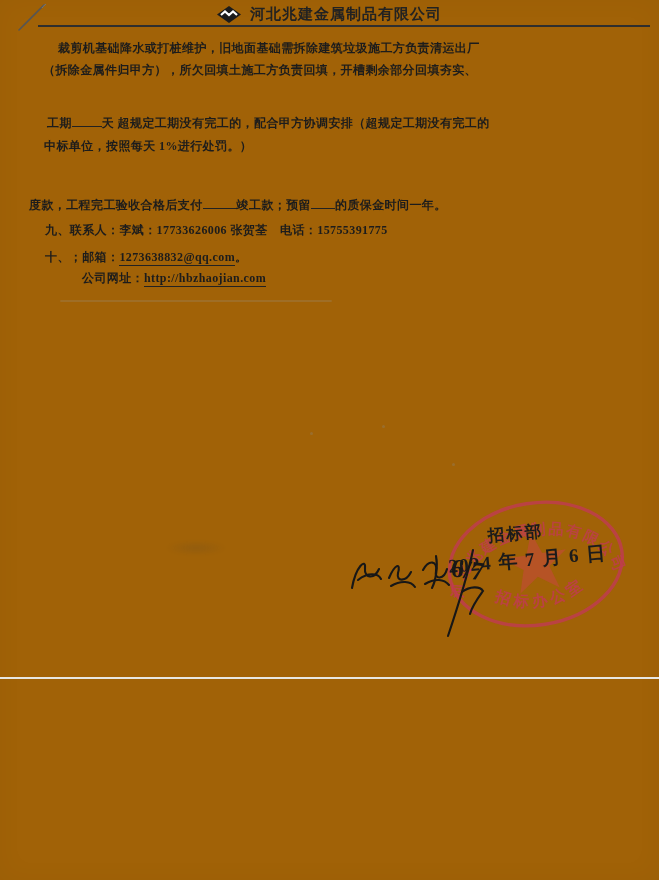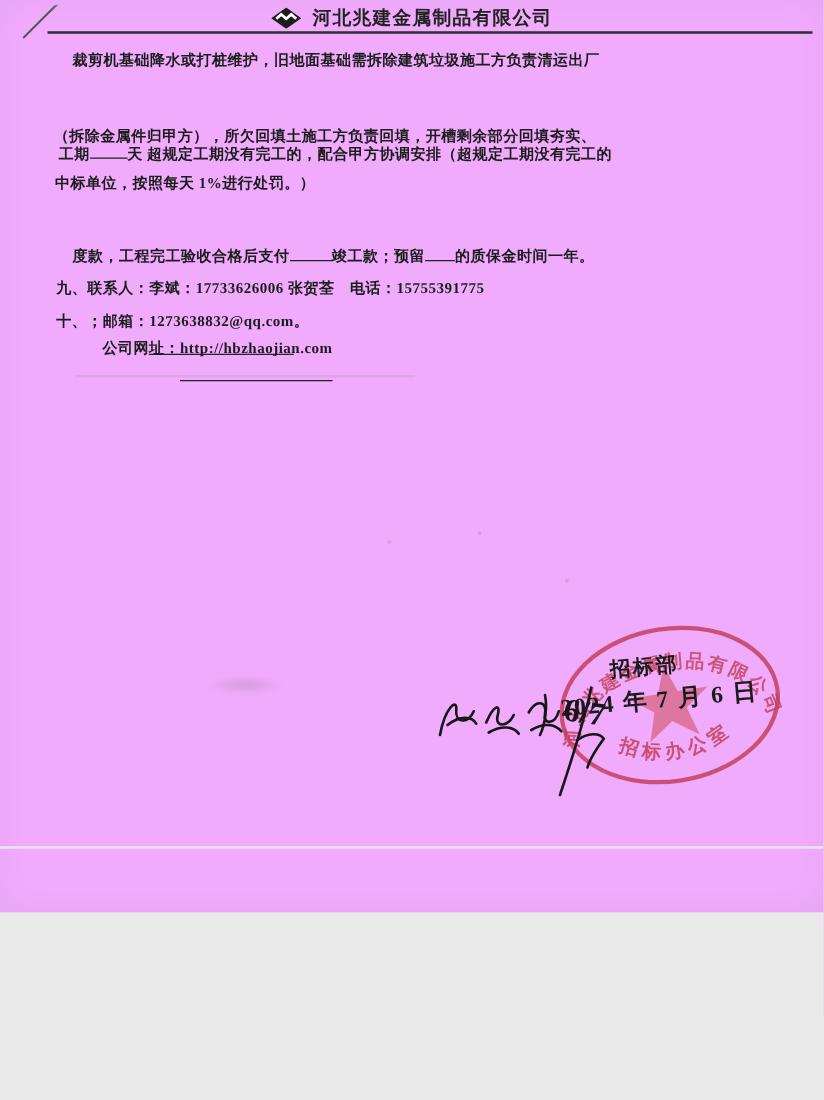--- a/index.html
+++ b/index.html
@@ -1,36 +1,36 @@
 <!DOCTYPE html>
 <html><head>
 <meta charset="utf-8">
 <style>
   html,body{margin:0;padding:0;background:#e9e9e9;}
   .page{
     position:relative;
-    width:659px;height:730px;
+    width:659px;height:880px;
     margin:0 auto;
-    background:#f0abfc;
+    background:#a16207;
     overflow:hidden;
     font-family:"Liberation Serif","DejaVu Serif",serif;
     color:#1e1e1e;
     box-shadow:inset 0 0 28px rgba(0,0,0,0.035);
   }
   .abs{position:absolute;}
   
   .header{left:0;top:5px;width:100%;display:flex;justify-content:center;align-items:center;gap:9px;}
   .company-name{font-size:15px;font-weight:700;letter-spacing:1px;color:#222;}
   .header-rule{left:38px;top:25px;width:612px;height:2px;background:#2e2e2e;}
   .pen-mark{left:14px;top:3px;width:34px;height:30px;}
   
   .line{font-size:12px;font-weight:600;letter-spacing:0.4px;white-space:nowrap;color:#1c1c1c;}
   .bold{font-weight:800;}
   .blank{display:inline-block;border-bottom:1.6px solid #222;height:14px;vertical-align:baseline;}
-  .u{border-bottom:1.6px solid #222;padding-bottom:19px;}
+  .u{border-bottom:1.6px solid #222;padding-bottom:1px;}
   
   .stamp-wrap{left:438px;top:492px;width:196px;height:146px;transform:rotate(-9deg);}
   .stamp-date-block{left:447px;top:522px;transform:rotate(-5deg);color:#1b1b1b;}
   .stamp-dept{margin-left:42px;font-size:16.5px;font-weight:800;letter-spacing:2px;}
   .stamp-date{font-size:19px;font-weight:800;letter-spacing:1.5px;margin-top:3px;}
   
   .sig-wrap{left:346px;top:536px;width:150px;height:110px;}
   
   .ghost-underline{left:60px;top:300px;width:272px;height:2px;background:#9a9a96;opacity:0.22;border-radius:1px;}
   .scan-line{left:0;top:677px;width:659px;height:2px;background:#e7e7e3;}
@@ -50,28 +50,28 @@
   <div class="abs header">
     <svg width="24" height="17" viewBox="0 0 24 17">
       <polygon points="12,0 24,8.5 12,17 0,8.5" fill="#1c1c1c"></polygon>
       <polyline points="4,9 8,5.5 12,9 16,5.5 20,9" stroke="#fff" stroke-width="2.2" fill="none"></polyline>
     </svg>
     <span class="company-name">河北兆建金属制品有限公司</span>
   </div>
   <div class="abs header-rule"></div>
 
   <div class="abs line" style="left:58px;top:40px;">裁剪机基础降水或打桩维护，旧地面基础需拆除建筑垃圾施工方负责清运出厂</div>
-  <div class="abs line" style="left:43px;top:62px;margin-top:39px;">（拆除金属件归甲方），所欠回填土施工方负责回填，开槽剩余部分回填夯实、</div>
+  <div class="abs line" style="left:43px;top:62px;">（拆除金属件归甲方），所欠回填土施工方负责回填，开槽剩余部分回填夯实、</div>
 
   <div class="abs line" style="left:47px;top:112px;">
     <span>工期</span><span class="blank" style="width:30px;"></span><span>天  超规定工期没有完工的，配合甲方协调安排（超规定工期没有完工的</span>
   </div>
   <div class="abs line" style="left:44px;top:138px;">中标单位，按照每天 1%进行处罚。）</div>
 
-  <div class="abs line" style="left:58px;top:194px;text-align:right;">
+  <div class="abs line" style="left:29px;top:194px;text-align:right;">
     <span>度款，工程完工验收合格后支付</span><span class="blank" style="width:34px;"></span><span>竣工款；预留</span><span class="blank" style="width:24px;"></span><span>的质保金时间一年。</span>
   </div>
 
   <div class="abs line" style="left:45px;top:222px;">
     <span class="bold">九、联系人：</span><span>李斌：</span><span>17733626006</span><span> </span><span>张贺荃</span><span>　</span><span>电话：</span><span>15755391775</span>
   </div>
 
   <div class="abs line" style="left:45px;top:249px;">
     <span class="bold">十、；邮箱：</span><span class="u">1273638832@qq.com</span><span>。</span>
   </div>

